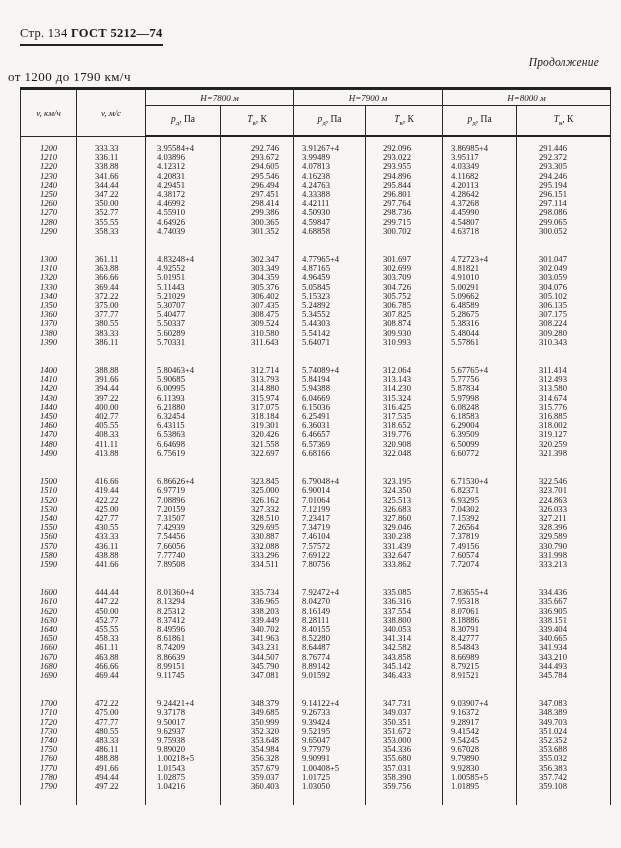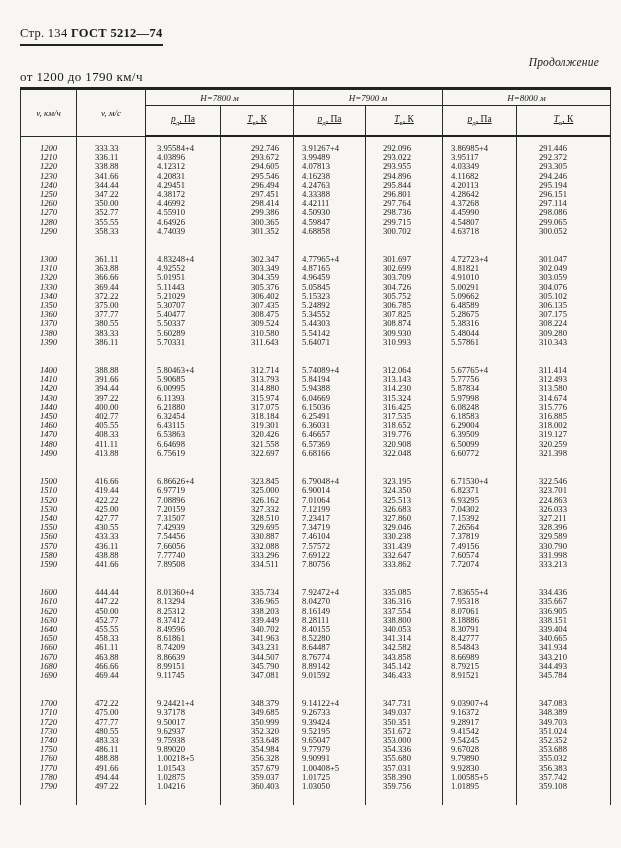--- a/index.html
+++ b/index.html
@@ -17,21 +17,21 @@
     font-size:12.5px;letter-spacing:.3px;
     border-bottom:2px solid #222;padding-bottom:3px;
     white-space:nowrap;
   }
   .page-header b{font-weight:bold;}
   .continuation{
     position:absolute;top:56px;right:22px;
     font-style:italic;font-size:11.5px;letter-spacing:.2px;
   }
   .range-label{
-    position:absolute;top:69px;left:20px;
+    position:absolute;top:69px;left:8px;
     font-size:13px;letter-spacing:.4px;
   }
   table.doc-table{
     position:absolute;top:87px;left:20px;
     width:590px;table-layout:fixed;
     border-collapse:collapse;
     border-top:3px solid #222;
   }
   .doc-table th,.doc-table td{
     border-left:1px solid #2b2b2b;
@@ -43,21 +43,21 @@
   }
   
   tr.group-row th{
     height:15px;font-size:9px;font-style:italic;
     border-bottom:1px solid #2b2b2b;
     text-align:center;vertical-align:middle;
   }
   tr.sub-row th{
     height:29px;font-size:9.5px;
     border-bottom:2.5px solid #222;
-    text-align:center;vertical-align:middle;text-decoration:underline;
+    text-align:center;vertical-align:middle;
   }
   th.v-head{
     font-size:9px;font-style:italic;
     border-bottom:2.5px solid #222;
     text-align:center;vertical-align:middle;
   }
   .sym{font-style:italic;}
   sub{font-size:7px;font-style:normal;}
   .unit{font-style:normal;}
   

